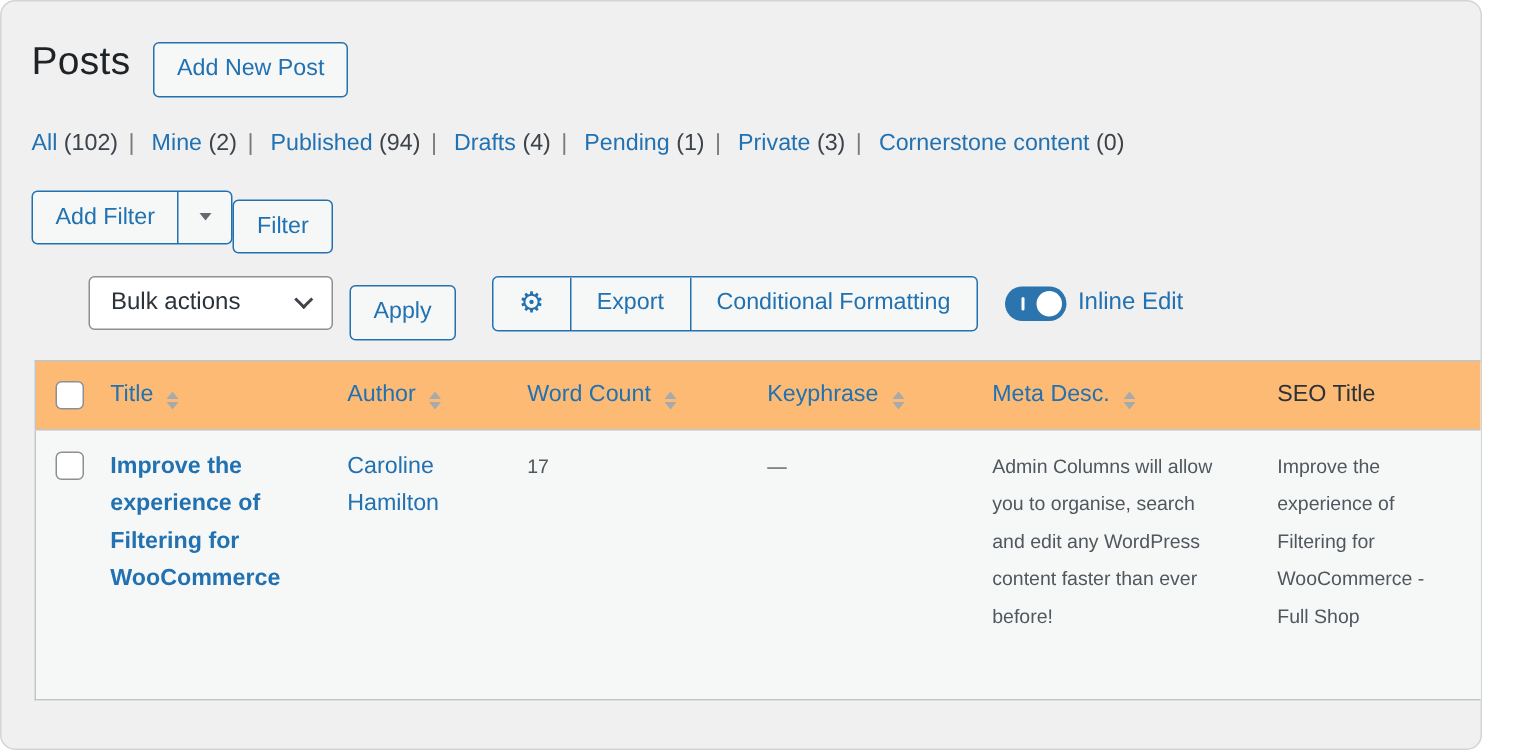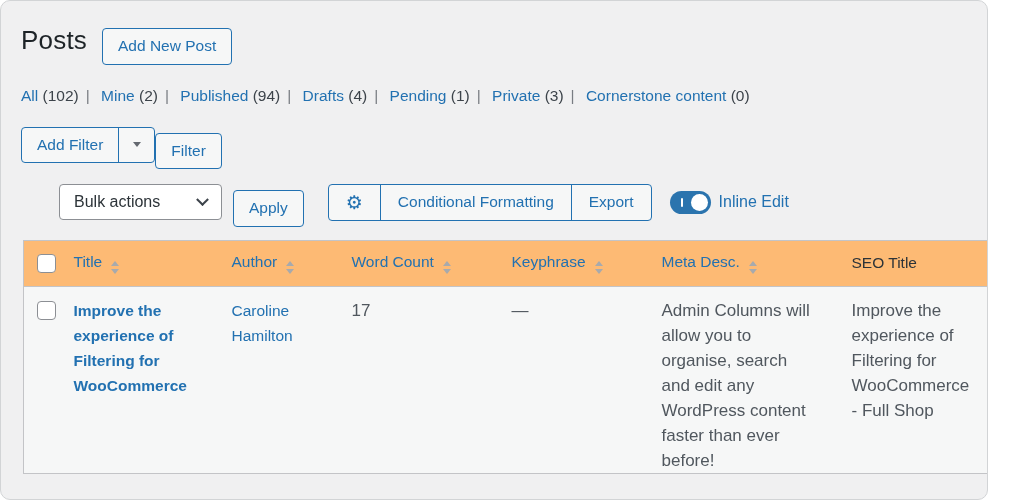--- a/index.html
+++ b/index.html
@@ -143,21 +143,21 @@
   }
   td .cb-box { margin-top: 3px; }
   .row-title {
     display: block; width: 124px; color: #2271b1; font-weight: 700;
     font-size: 15.5px; line-height: 25px; text-decoration: none; cursor: pointer;
   }
   .row-author {
     display: block; width: 72px; color: #2271b1; font-size: 15.5px; line-height: 25px;
     text-decoration: none; cursor: pointer;
   }
-  .row-text { font-size: 17px; color: #50575e; line-height: 25px; }
+  .row-text { font-size: 13px; color: #50575e; line-height: 25px; }
   .row-meta { width: 154px; }
   .row-seo { width: 122px; }
 </style>
 </head>
 <body>
 
 <div class="screen">
 
   <div class="page-header">
     <h1 class="page-title">Posts</h1>
@@ -188,22 +188,22 @@
   <div class="actions-row">
     <div class="select-control">
       <span>Bulk actions</span>
       <span class="chevron"></span>
     </div>
     <button class="btn-outline apply-btn">Apply</button>
     <div class="btn-group">
       <button class="seg">
         <span class="gear-glyph">⚙</span>
       </button>
+      <button class="seg">Export</button>
       <button class="seg">Conditional Formatting</button>
-      <button class="seg">Export</button>
     </div>
     <div class="toggle-wrap">
       <div class="toggle">
         <span class="bar"></span>
         <span class="knob"></span>
       </div>
       <span class="toggle-label">Inline Edit</span>
     </div>
   </div>
 

